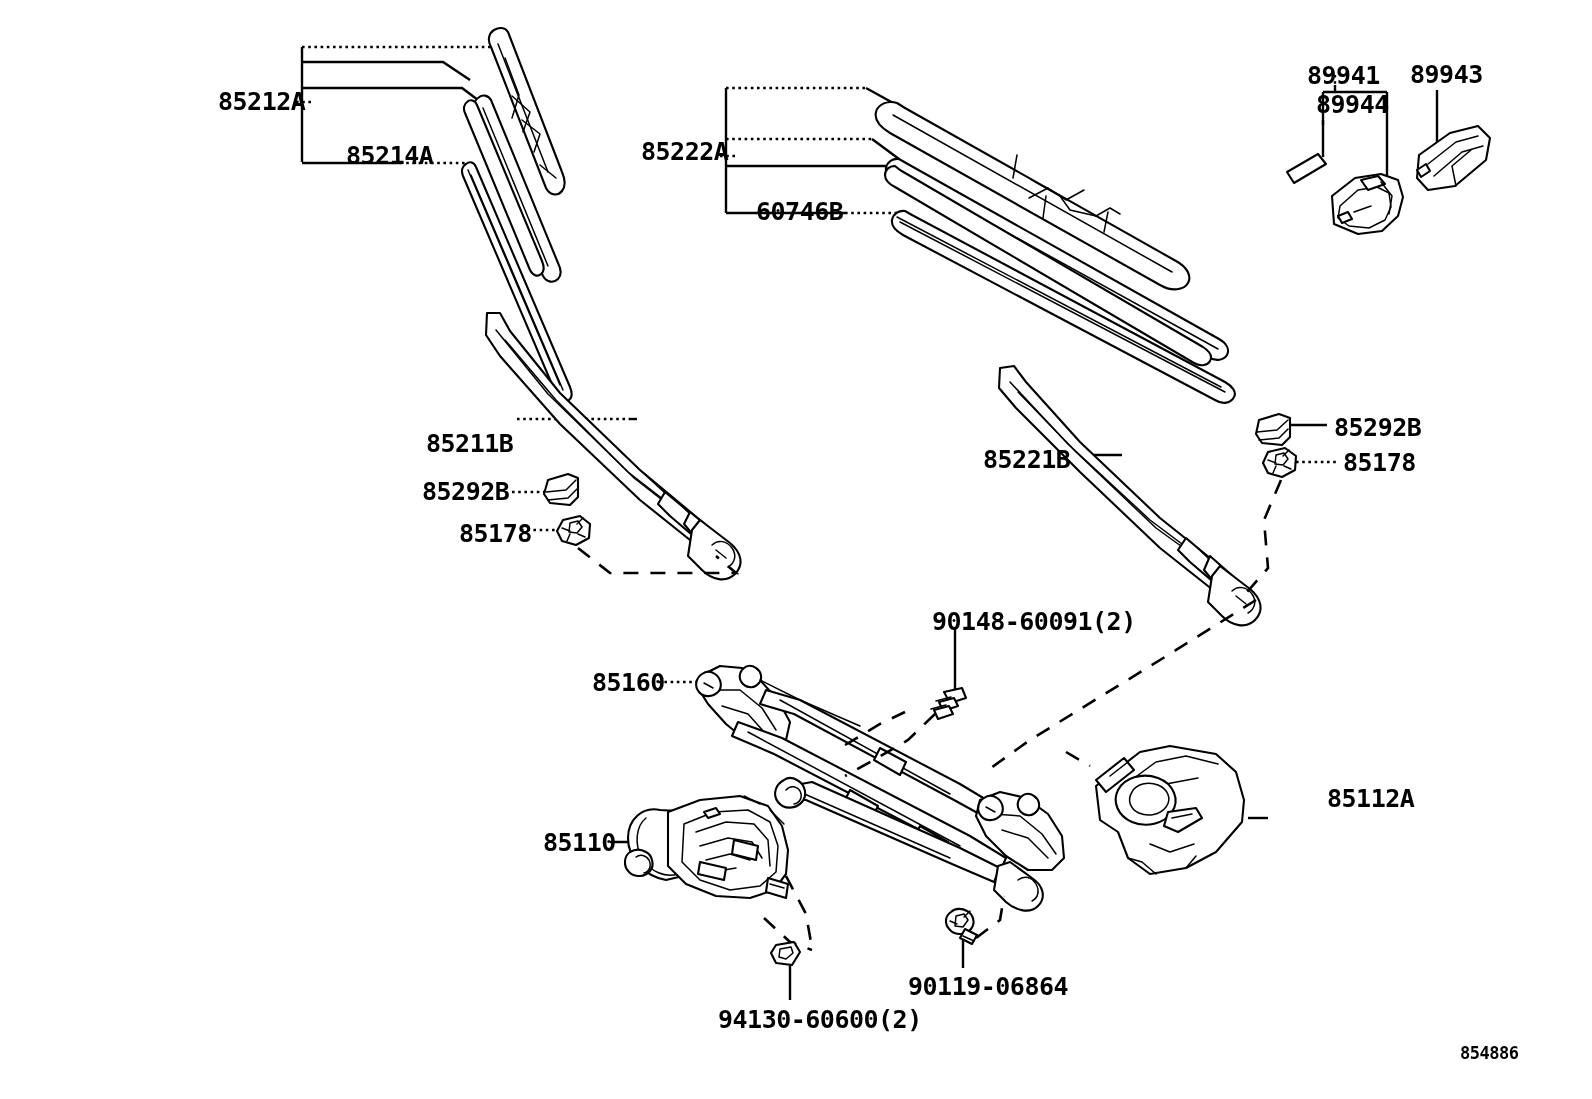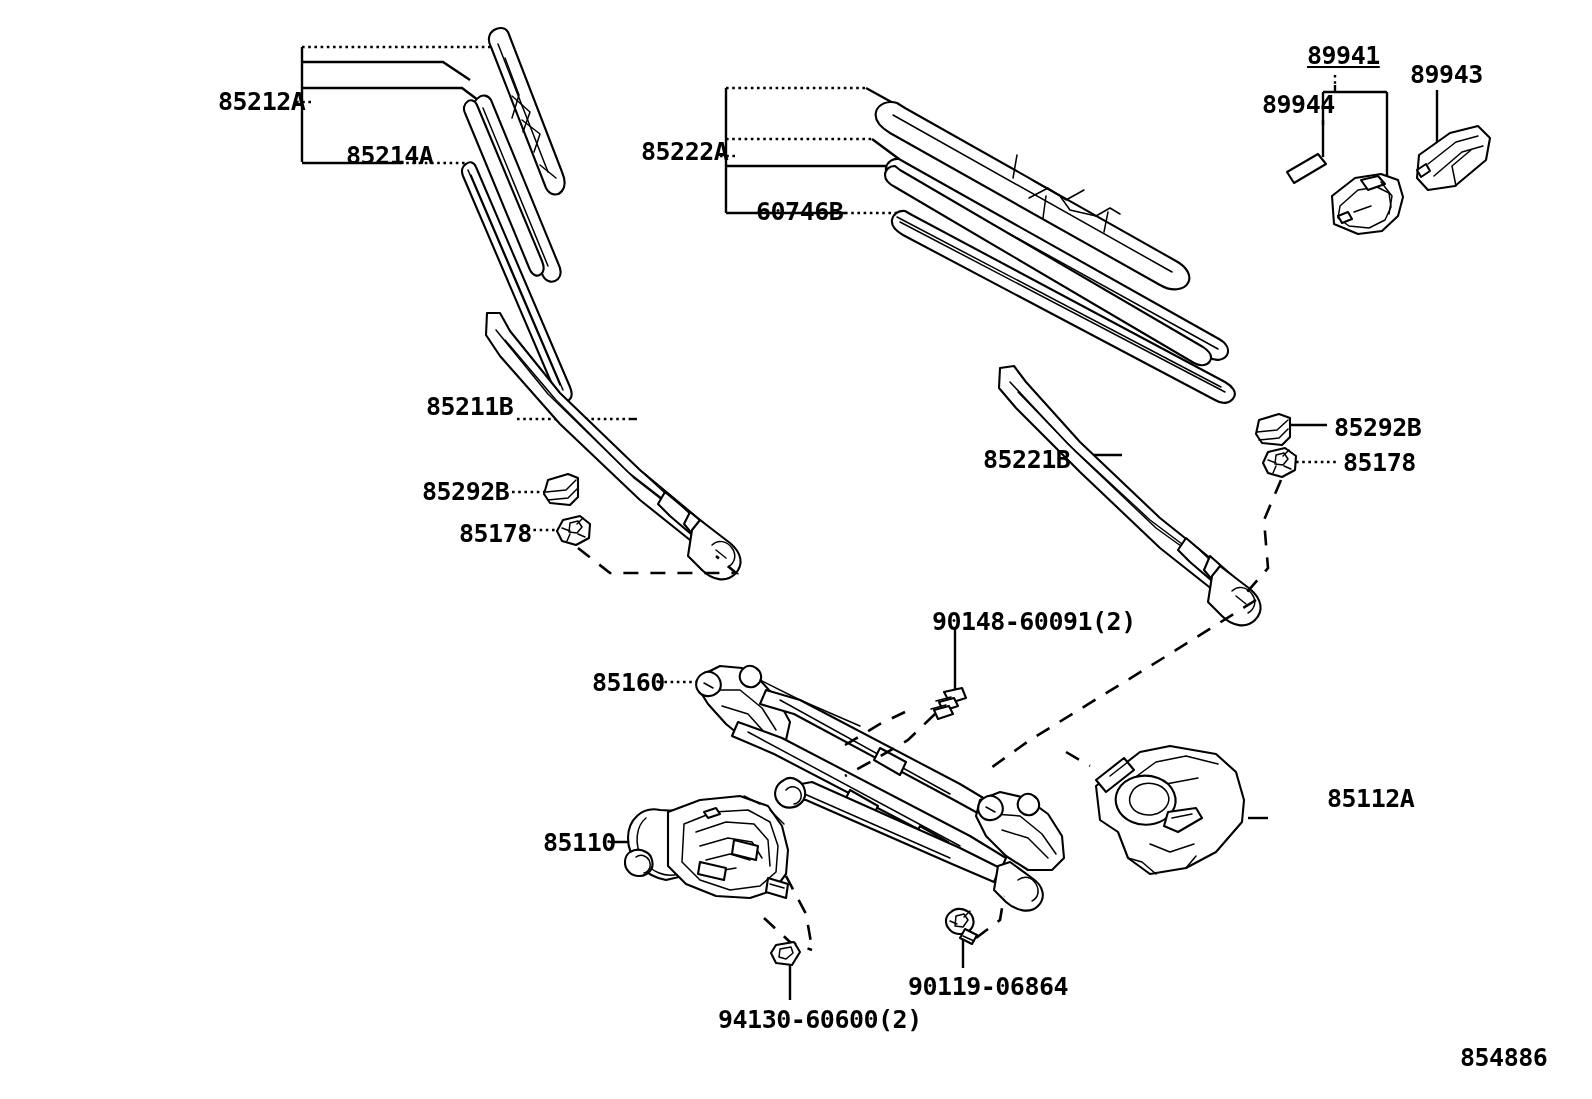--- a/index.html
+++ b/index.html
@@ -33,21 +33,21 @@
     font-weight: bold;
     letter-spacing: -0.5px;
     color: #000000;
     white-space: nowrap;
     line-height: 1;
     -webkit-font-smoothing: none;
   }
   .diagram-number {
     position: absolute;
     font-family: "DejaVu Sans Mono", "Liberation Mono", monospace;
-    font-size: 25px;
+    font-size: 17px;
     font-weight: bold;
     color: #000000;
     white-space: nowrap;
     letter-spacing: -0.5px;
   }
 </style>
 </head>
 <body>
 
 <div id="diagram-root">
@@ -373,27 +373,27 @@
   </svg>
 
   <div class="part-label" style="left:218px; top:89px;text-align:right;">85212A</div>
 
   <div class="part-label" style="left:322px; top:143px;margin-left:24px;">85214A</div>
 
   <div class="part-label" style="left:641px; top:139px;">85222A</div>
 
   <div class="part-label" style="left:756px; top:199px;">60746B</div>
 
-  <div class="part-label" style="left:1262px; top:92px;">89944</div>
-
-  <div class="part-label" style="left:1307px; top:43px;text-decoration:underline;">89941</div>
+  <div class="part-label" style="left:1316px; top:92px;">89944</div>
+
+  <div class="part-label" style="left:1307px; top:63px;">89941</div>
 
   <div class="part-label" style="left:1410px; top:62px;">89943</div>
 
-  <div class="part-label" style="left:426px; top:394px;">85211B</div>
+  <div class="part-label" style="left:426px; top:431px;">85211B</div>
 
   <div class="part-label" style="left:422px; top:479px;">85292B</div>
 
   <div class="part-label" style="left:459px; top:521px;">85178</div>
 
   <div class="part-label" style="left:983px; top:447px;">85221B</div>
 
   <div class="part-label" style="left:1334px; top:415px;">85292B</div>
 
   <div class="part-label" style="left:1343px; top:450px;">85178</div>

